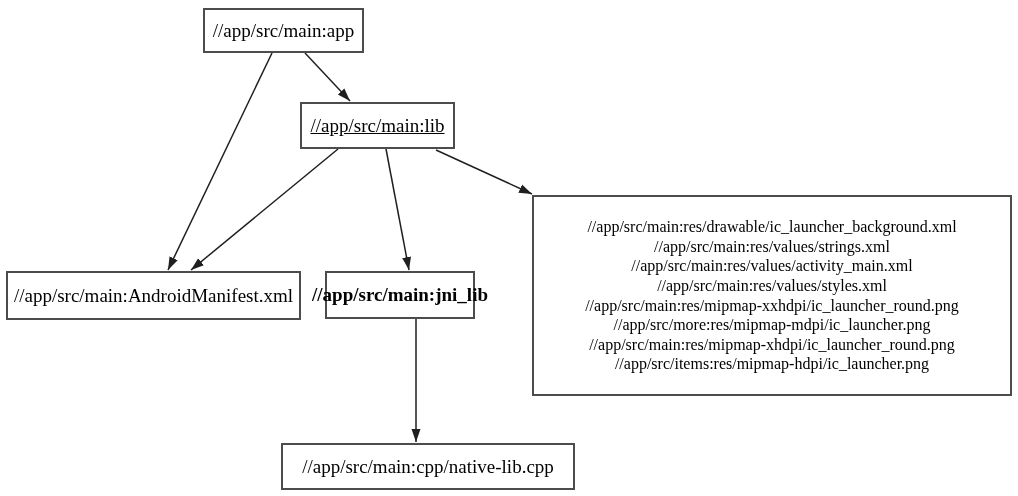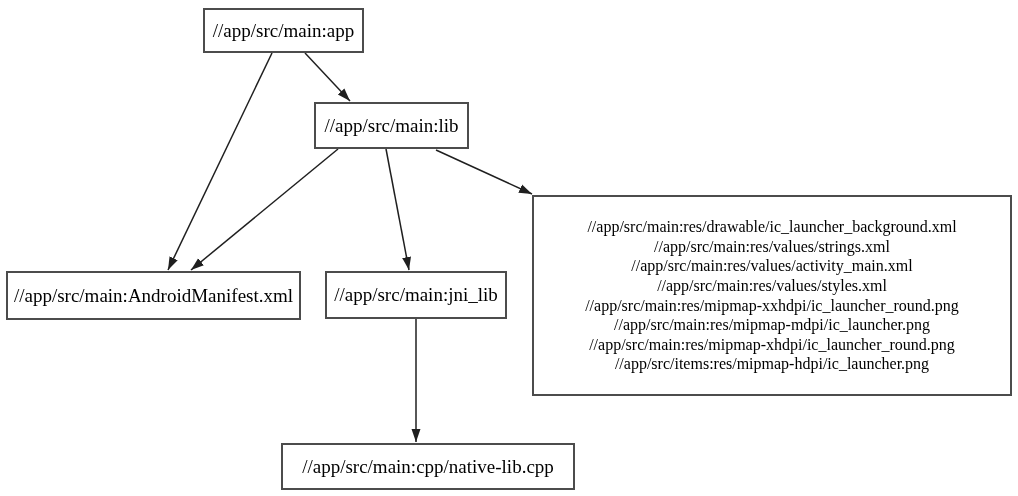--- a/index.html
+++ b/index.html
@@ -36,23 +36,23 @@
     white-space: nowrap;
   }
   .node-multi {
     flex-direction: column;
     font-size: 16px;
     line-height: 19.6px;
     padding: 0 0;
   }
   
   #node-app        { left: 203px; top: 8px;   width: 161px; height: 45px; }
-  #node-lib        { left: 314px; top: 102px; width: 155px; height: 47px; }
+  #node-lib        { left: 300px; top: 102px; width: 155px; height: 47px; text-decoration: underline; }
   #node-manifest   { left: 6px;   top: 271px; width: 295px; height: 49px; }
-  #node-jni-lib    { left: 325px; top: 271px; width: 182px; height: 48px; }
+  #node-jni-lib    { left: 325px; top: 271px; width: 150px; height: 48px; font-weight: bold; }
   #node-res-files  { left: 532px; top: 195px; width: 480px; height: 201px; }
   #node-native-lib { left: 281px; top: 443px; width: 294px; height: 47px; }
 </style>
 </head>
 <body>
 
 <div class="canvas">
 
   <svg class="edges" viewBox="0 0 1018 496" xmlns="http://www.w3.org/2000/svg">
     <defs>
@@ -83,21 +83,21 @@
   <div class="node" id="node-jni-lib">
     <span>//app/src/main:jni_lib</span>
   </div>
 
   <div class="node node-multi" id="node-res-files">
     <div>//app/src/main:res/drawable/ic_launcher_background.xml</div>
     <div>//app/src/main:res/values/strings.xml</div>
     <div>//app/src/main:res/values/activity_main.xml</div>
     <div>//app/src/main:res/values/styles.xml</div>
     <div>//app/src/main:res/mipmap-xxhdpi/ic_launcher_round.png</div>
-    <div>//app/src/main:res/mipmap-mdpi/ic_launcher.png</div>
+    <div>//app/src/more:res/mipmap-mdpi/ic_launcher.png</div>
     <div>//app/src/main:res/mipmap-xhdpi/ic_launcher_round.png</div>
     <div>//app/src/items:res/mipmap-hdpi/ic_launcher.png</div>
   </div>
 
   <div class="node" id="node-native-lib">
     <span>//app/src/main:cpp/native-lib.cpp</span>
   </div>
 
 </div>
 

